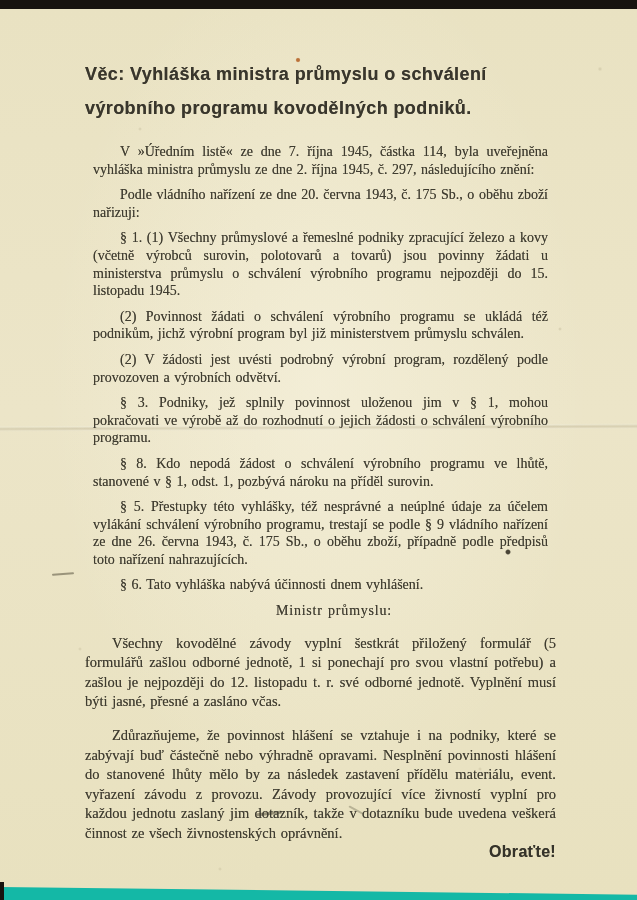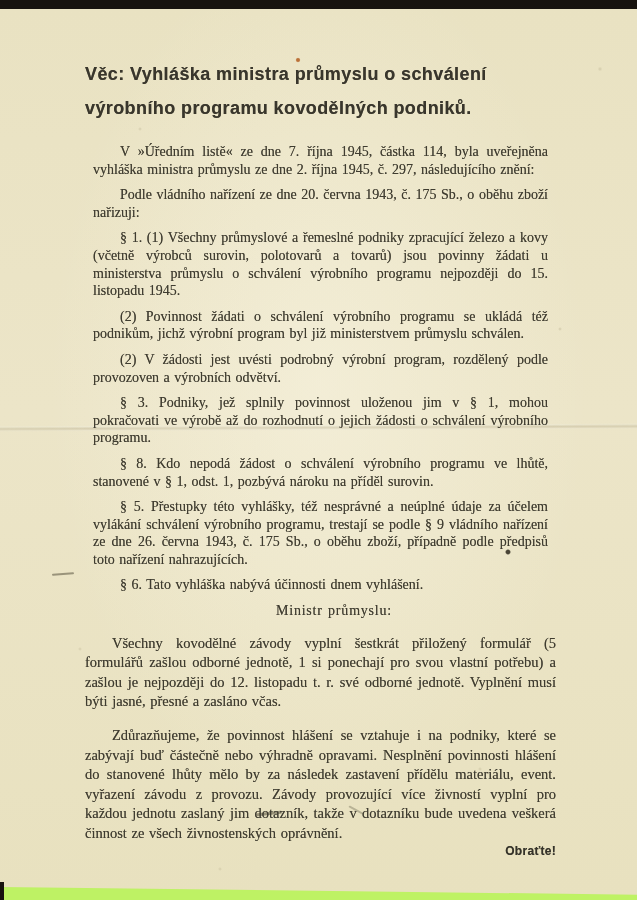--- a/index.html
+++ b/index.html
@@ -2,21 +2,21 @@
 <html lang="cs"><head>
 <meta charset="utf-8">
 <style>
   html, body { margin: 0; padding: 0; }
   body { width: 637px; height: 900px; background: #ffffff; }
 
   .scan {
     position: relative;
     width: 637px;
     height: 900px;
-    background: #bef264;
+    background: #14b8a6;
     overflow: hidden;
   }
 
   
   .topbar {
     position: absolute; top: 0; left: 0;
     width: 100%; height: 9px;
     background: #17130e;
     z-index: 4;
   }
@@ -86,21 +86,21 @@
   .sig-name  { margin-top: 5px; text-align: center; text-indent: 0; font-size: 14.5px; }
   .sig-name .bold { font-weight: bold; letter-spacing: .4px; }
 
   p.closing { margin: 14px 0 0 0; text-indent: 27px; font-size: 14.5px; line-height: 19.6px; word-spacing: 1px; }
 
   .turn {
     margin-top: -1px;
     text-align: right;
     font-family: "Liberation Sans", sans-serif;
     font-weight: bold;
-    font-size: 12px;
+    font-size: 16px;
     letter-spacing: .3px;
     color: #35332a;
   }
 
   .bold { font-weight: bold; }
 </style>
 </head>
 <body>
 
 <div class="scan">

